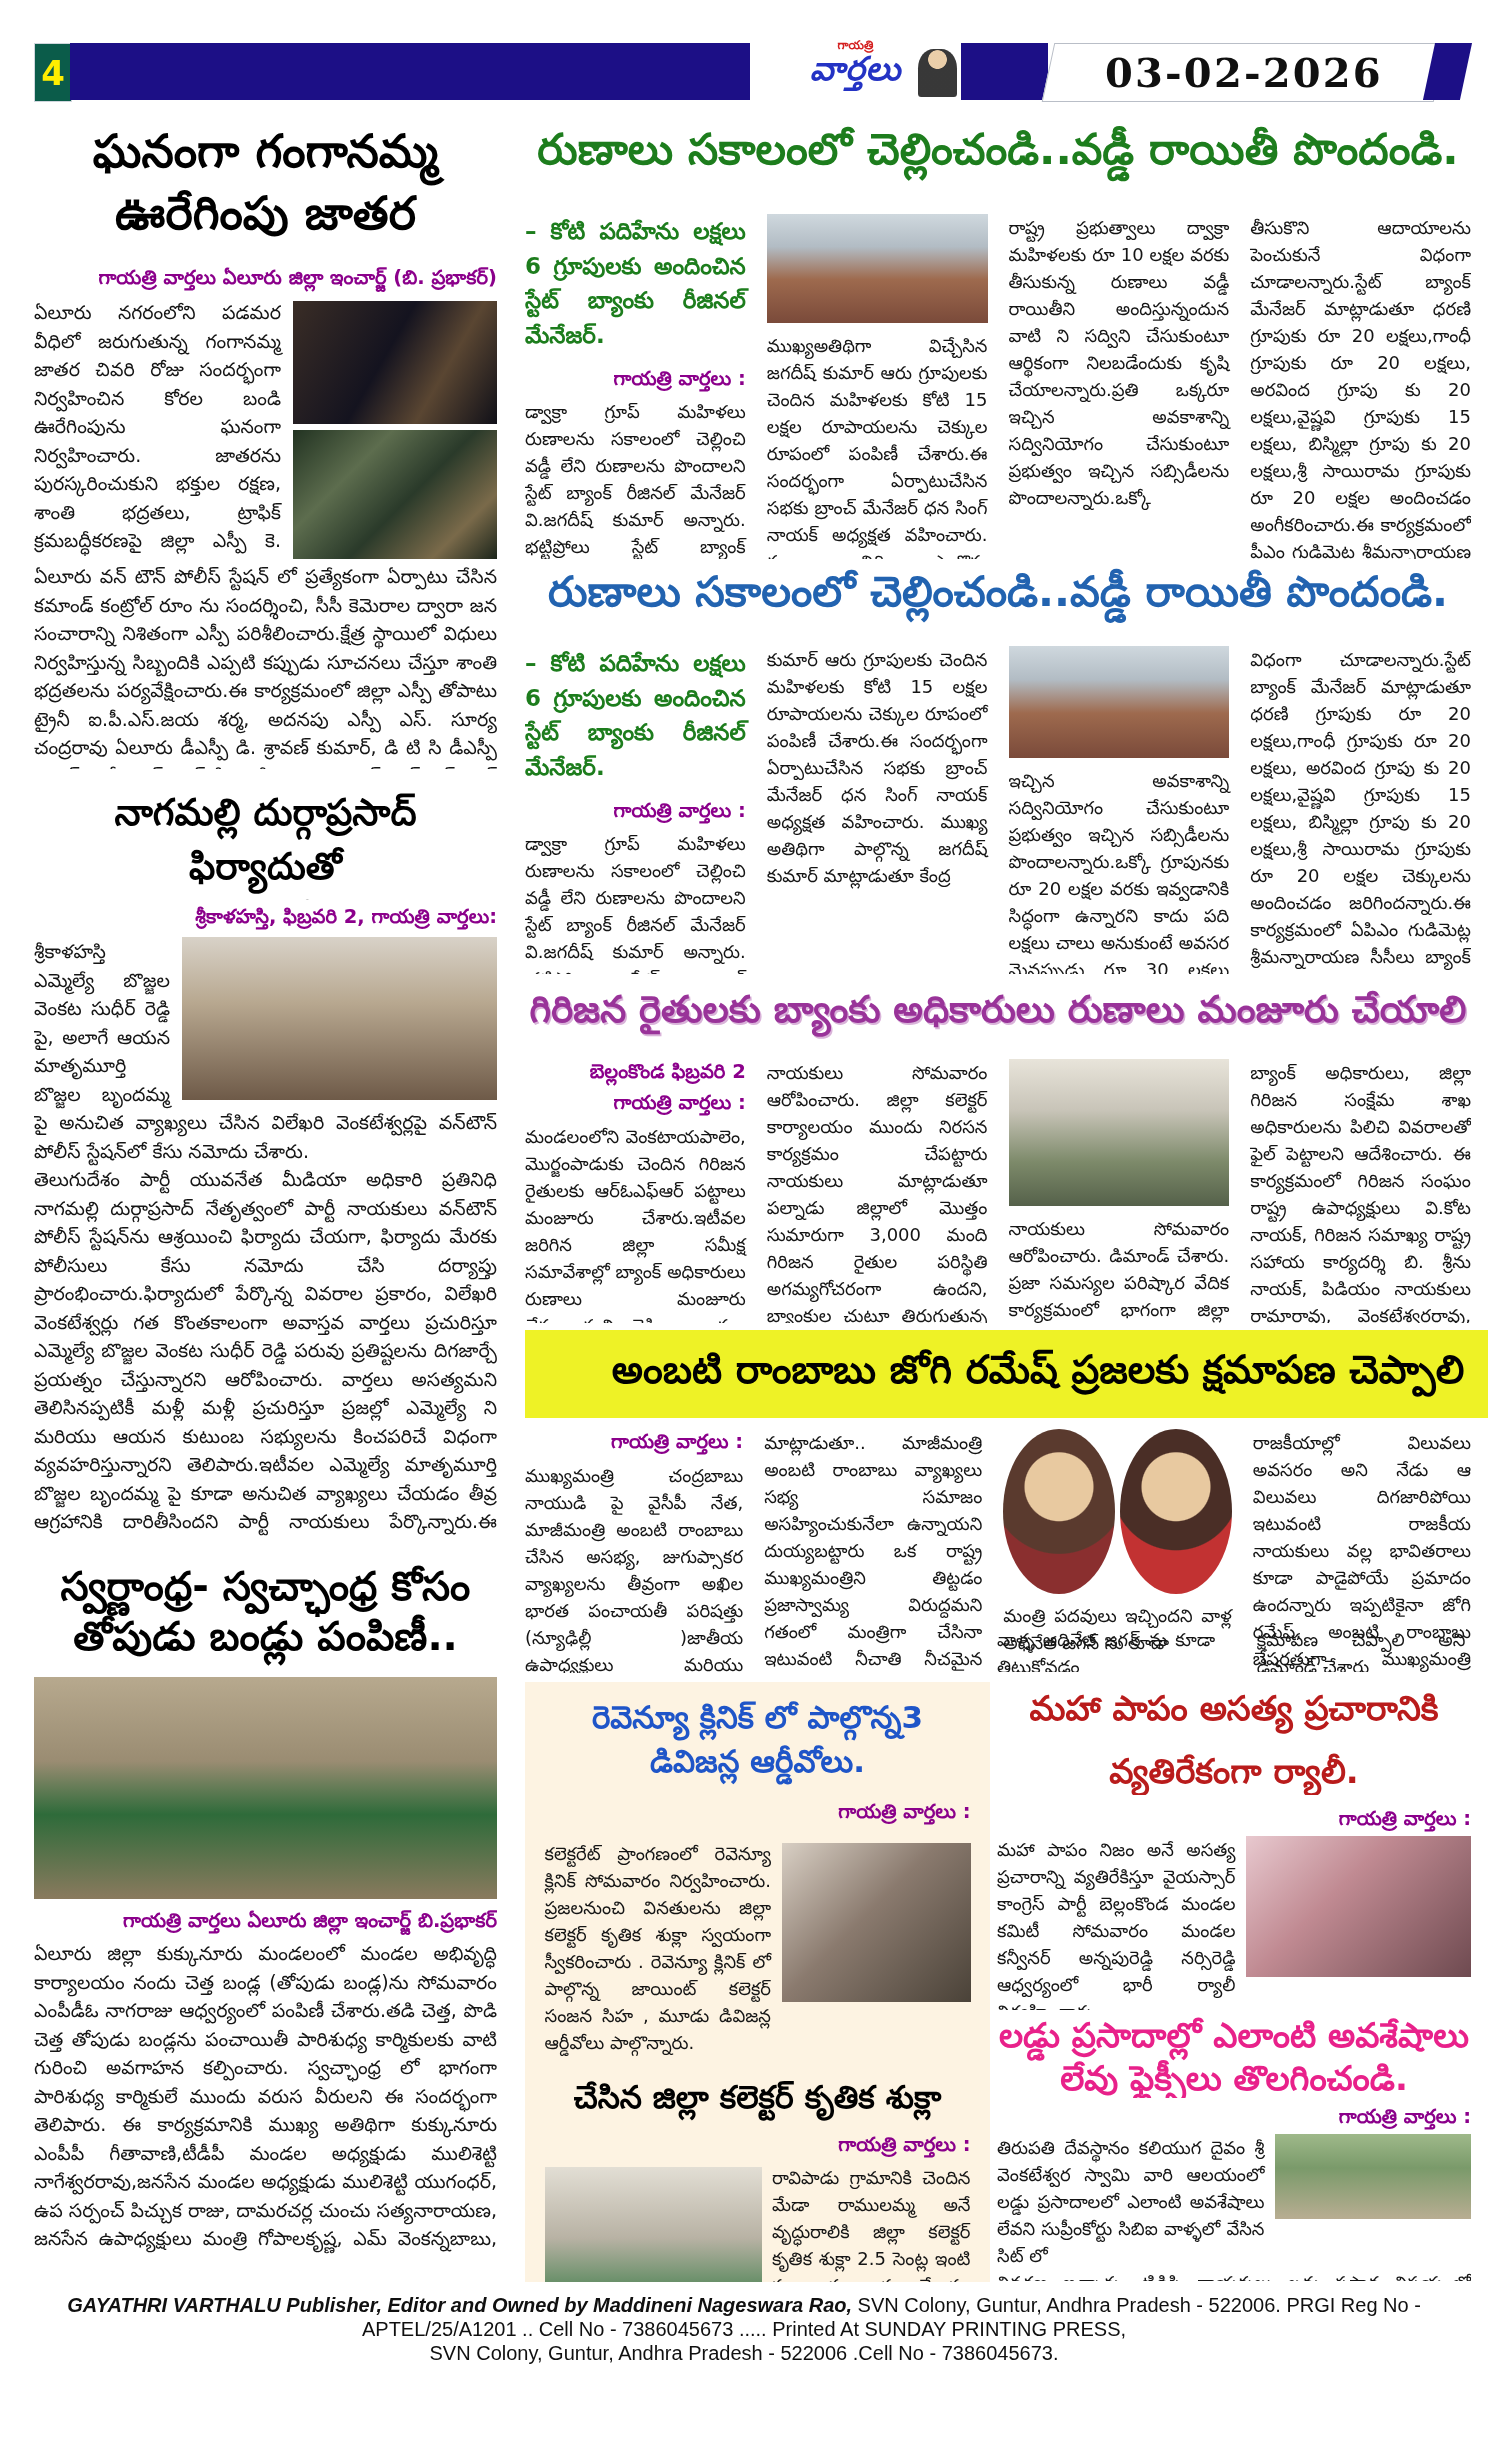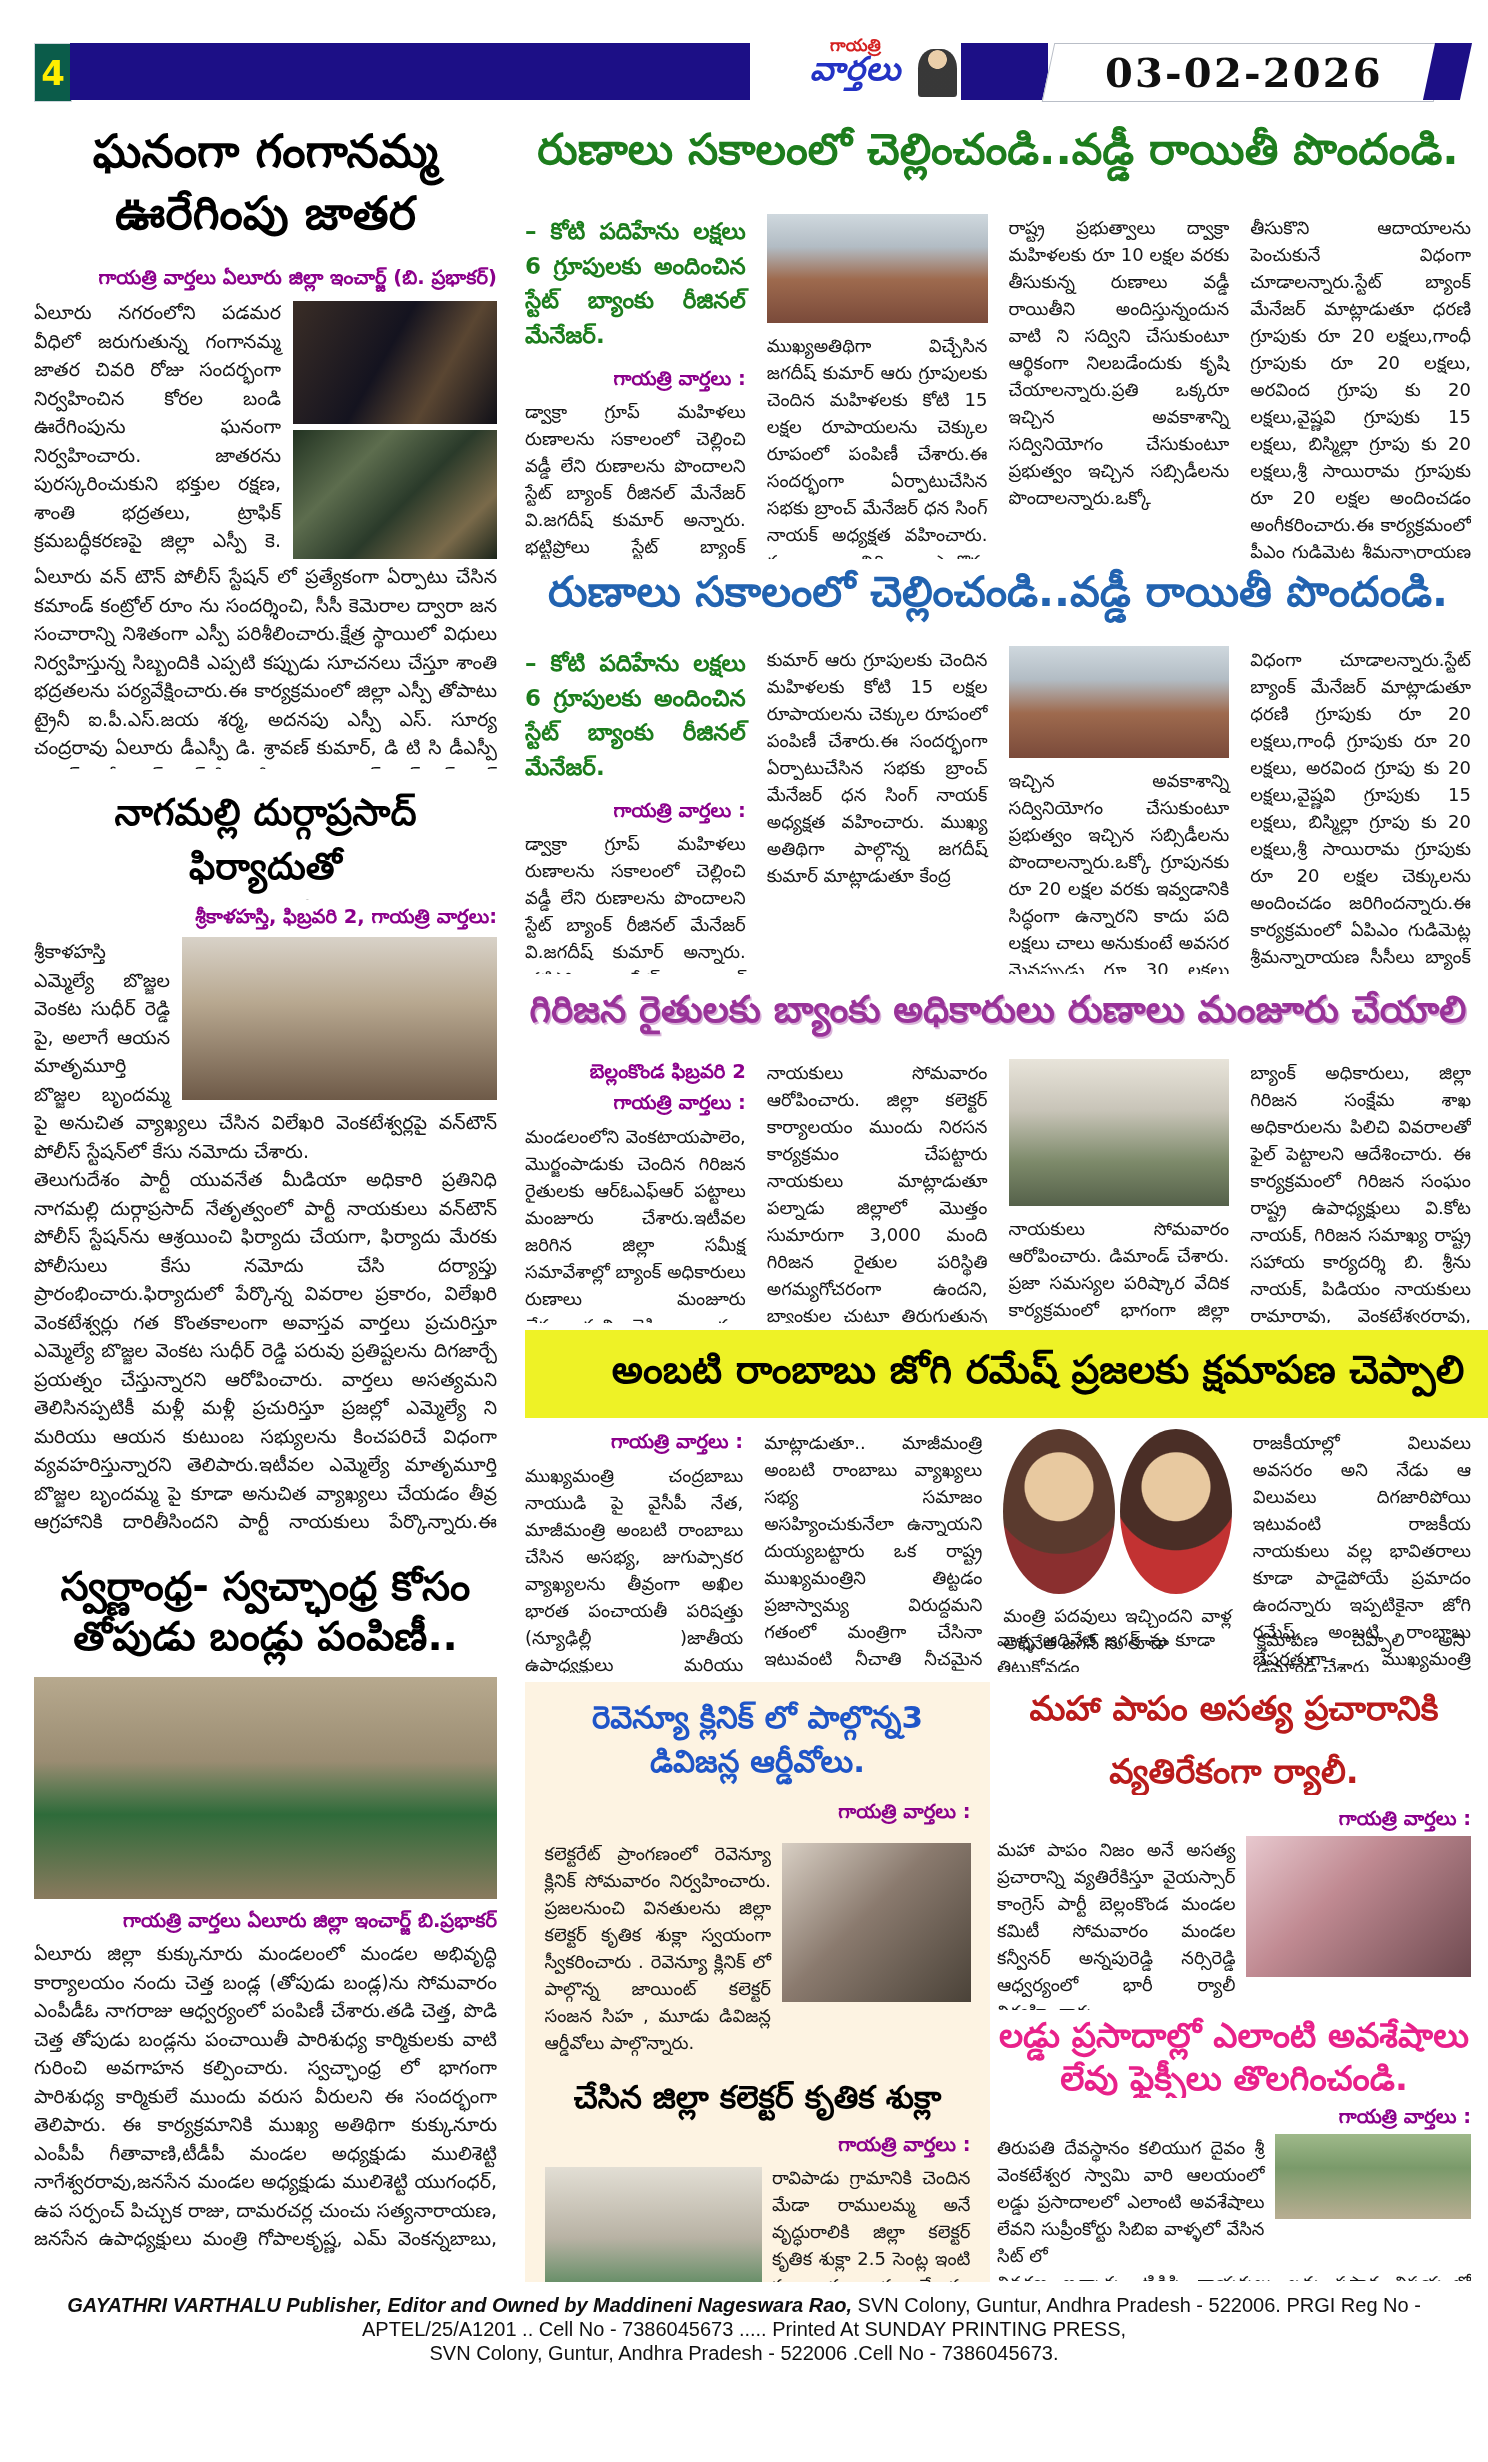--- a/index.html
+++ b/index.html
@@ -4,21 +4,21 @@
 <style>
   html,body{margin:0;padding:0;background:#9a9a9a;}
   .page{position:relative;width:1488px;height:2462px;background:#ffffff;
         font-family:"DejaVu Sans","Liberation Sans",sans-serif;overflow:hidden;}
   .abs{position:absolute;overflow:hidden;}
   
   .hdr-green{left:34px;top:43px;width:36px;height:57px;background:#0b5c4a;
              color:#ffee00;font-size:34px;font-weight:bold;display:flex;align-items:center;justify-content:center;border:0.7px solid #cfd6dd;}
   .hdr-navy1{left:70px;top:43px;width:680px;height:57px;background:#1c0f86;}
   .hdr-logo{left:750px;top:37px;width:211px;height:69px;background:#ffffff;text-align:center;}
-  .logo-top{color:#d42020;font-size:17px;font-weight:bold;line-height:13.5px;margin-top:1.5px;}
+  .logo-top{color:#d42020;font-size:12px;font-weight:bold;line-height:13.5px;margin-top:1.5px;}
   .logo-main{color:#2433c4;font-size:33px;font-weight:bold;line-height:34px;letter-spacing:0.7px;
              text-shadow:0 0 1.5px #ffffff;font-style:italic;}
   .logo-fig{position:absolute;right:4.5px;top:12px;width:39px;height:48px;border-radius:40% 40% 8% 8%;
             background:radial-gradient(circle at 50% 22%,#e8c9a0 0 9px,#222 9.7px 100%);opacity:.9;}
   .hdr-navy2{left:961px;top:43px;width:87px;height:57px;background:#1c0f86;}
   .hdr-date{left:1048px;top:43px;width:390px;height:57px;background:#ffffff;border:0.7px solid #b9bec7;
             transform:skewX(-12deg);display:flex;align-items:center;justify-content:center;}
   .hdr-date span{transform:skewX(12deg);font-size:40px;font-weight:800;color:#101010;letter-spacing:2.2px;
                  font-family:"DejaVu Serif","Liberation Serif",serif;}
   .hdr-cap{left:1429px;top:43px;width:37px;height:57px;background:#1c0f86;transform:skewX(-12deg);}

